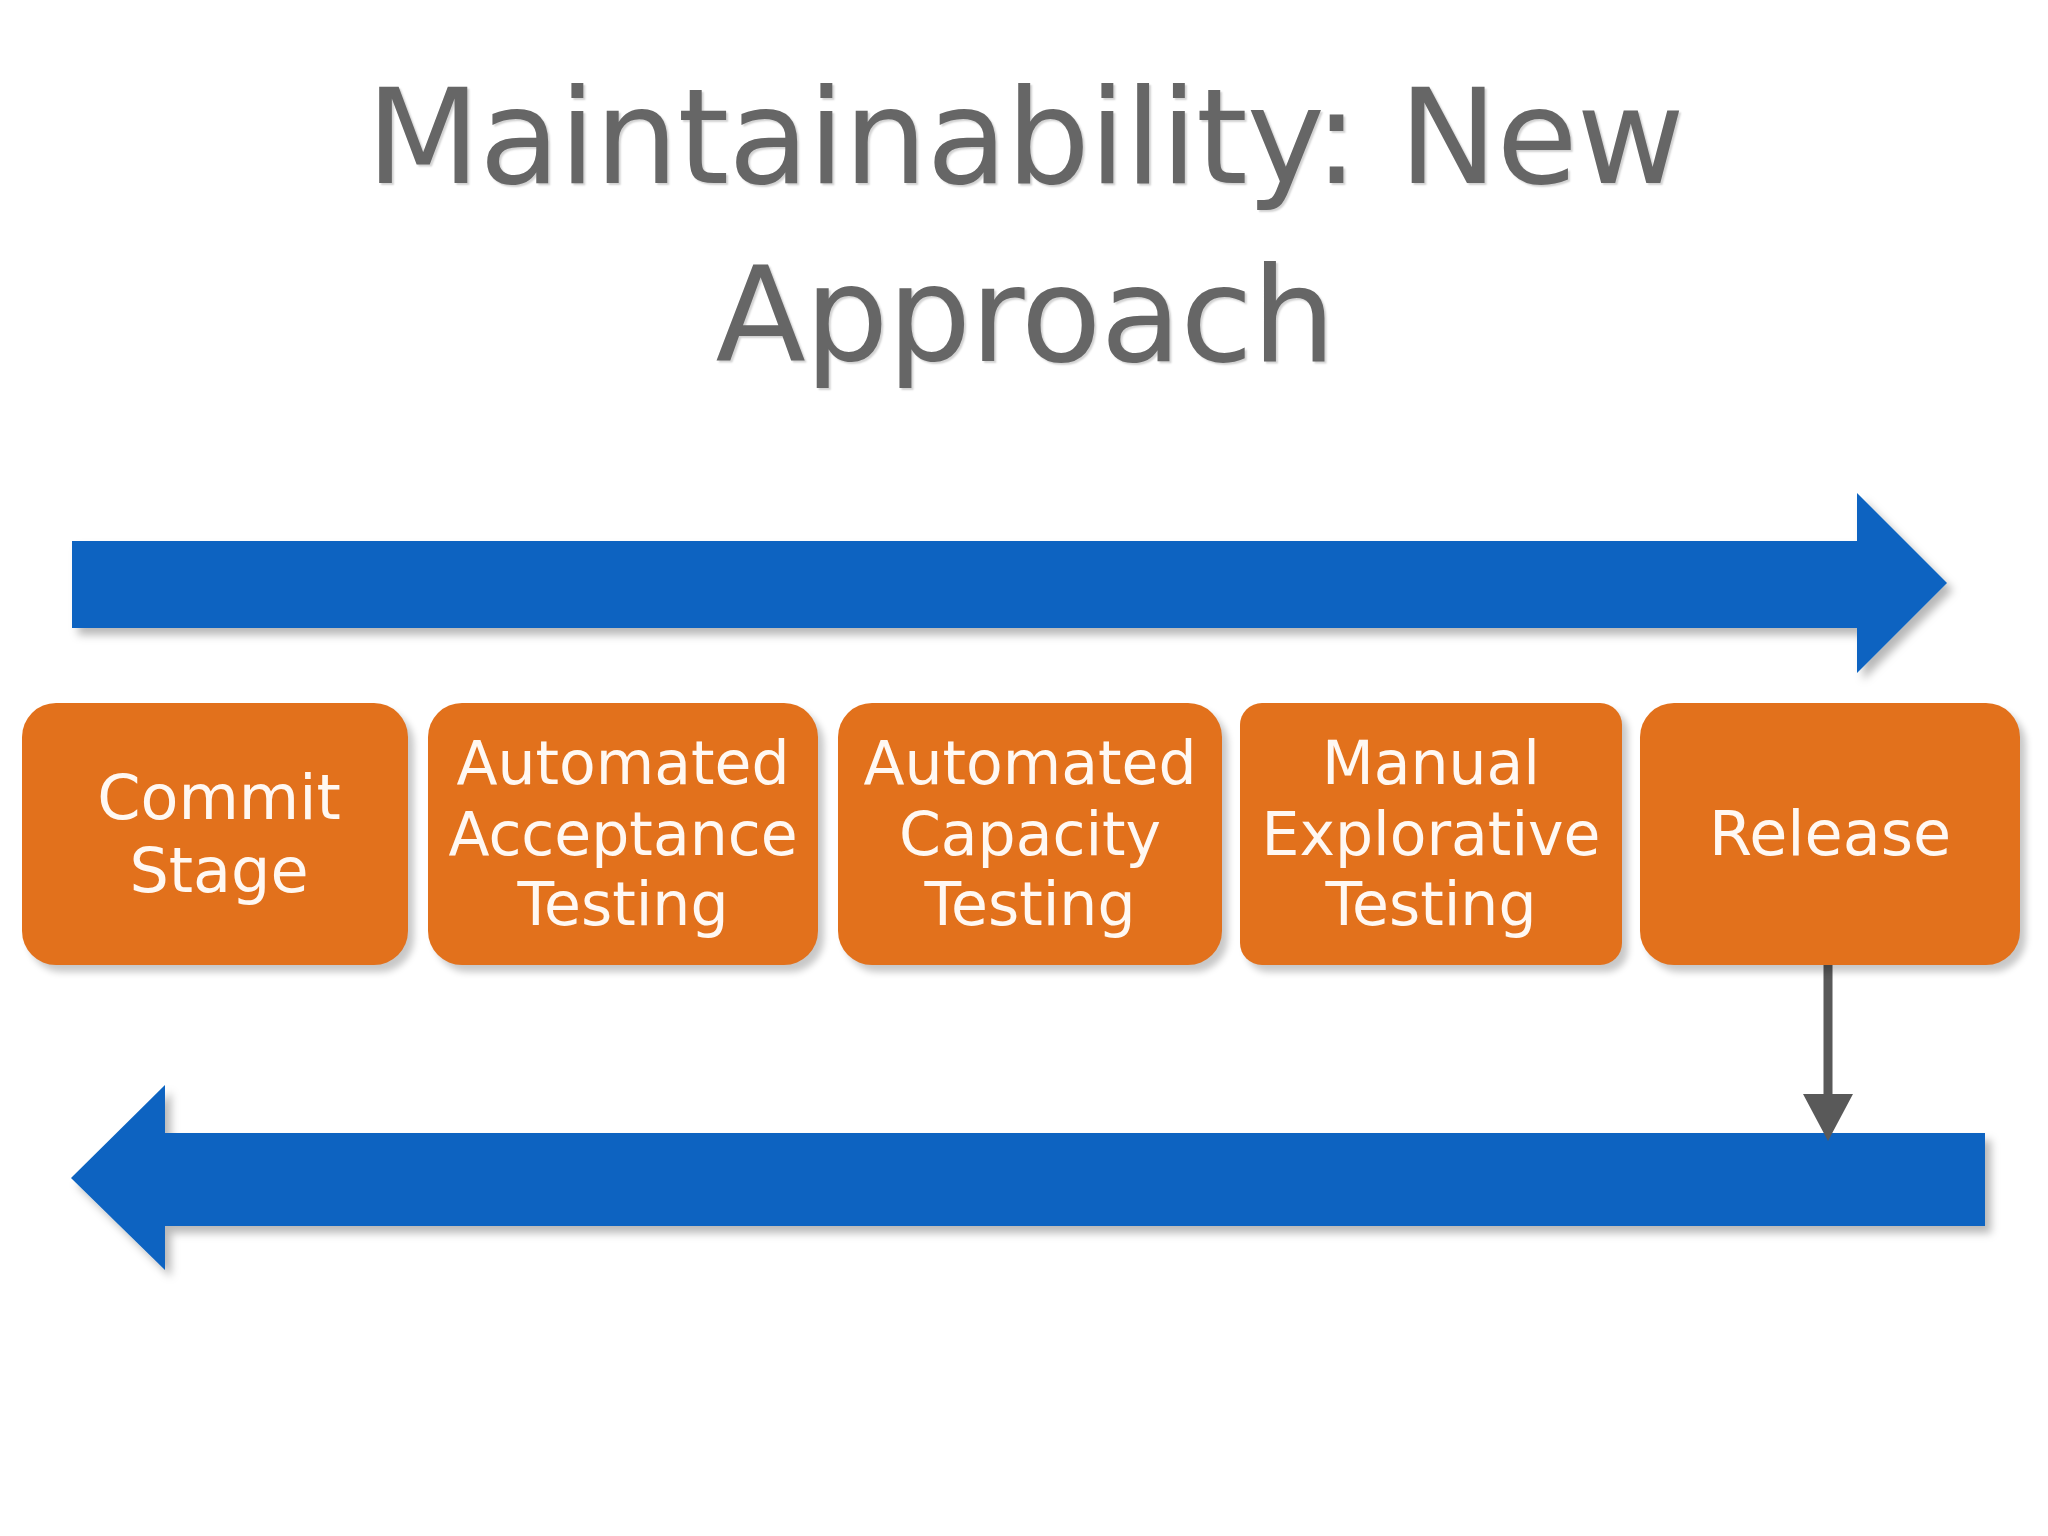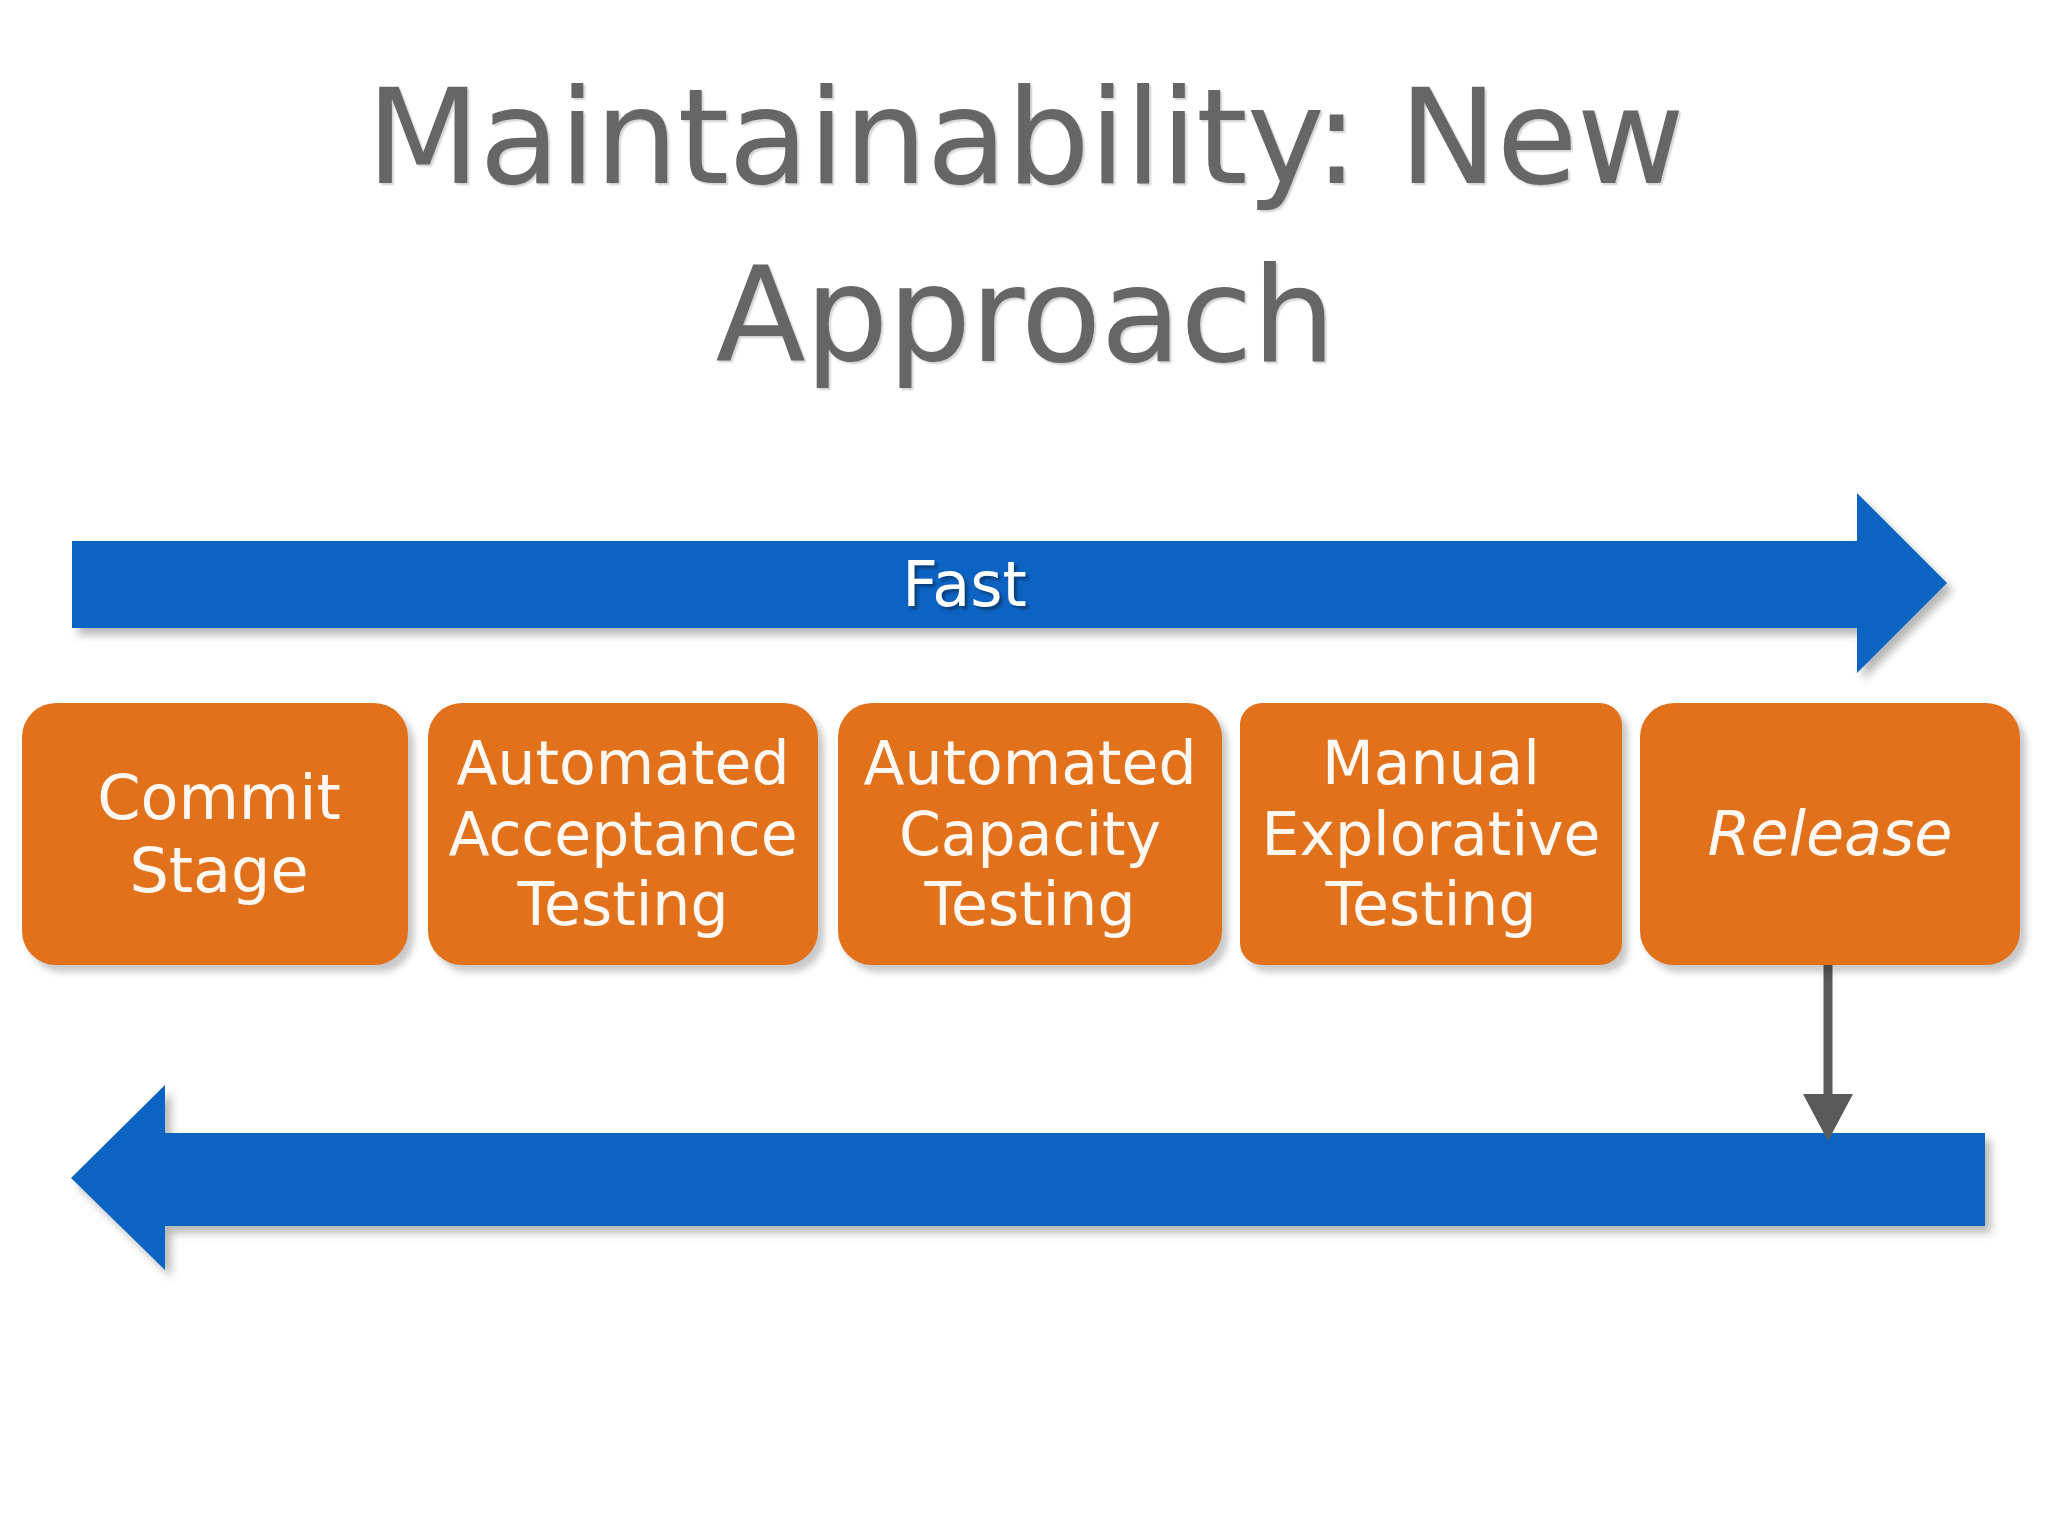--- a/index.html
+++ b/index.html
@@ -89,21 +89,21 @@
   }
   .stage-box .stage-text {
     width: 100%;
     line-height: 1.18;
     padding: 0 6px;
   }
   #stage-0 { left: 22px;   width: 386px; font-size: 62px; padding-left: 8px; }
   #stage-1 { left: 428px;  width: 390px; font-size: 60px; }
   #stage-2 { left: 838px;  width: 384px; font-size: 60px; }
   #stage-3 { left: 1240px; width: 382px; font-size: 60px; }
-  #stage-4 { left: 1640px; width: 380px; font-size: 62px; font-style: italic; }
+  #stage-4 { left: 1640px; width: 380px; font-size: 62px; }
 
   
   #color-strip {
     position: absolute;
     left: 0;
     bottom: 0;
     width: 2048px;
     height: 26px;
     display: flex;
   }
@@ -127,21 +127,20 @@
     <polygon filter="url(#shp-shadow)" points="72,493 1857,493 1857,445 1947,535 1857,625 1857,580 72,580" fill="#0B64C1"></polygon>
 
     <polygon filter="url(#shp-shadow)" points="1985,1085 165,1085 165,1037 71,1130 165,1222 165,1178 1985,1178" fill="#0B64C1"></polygon>
 
     <g>
       <line x1="1828" y1="915" x2="1828" y2="1068" stroke="#595959" stroke-width="9"></line>
       <polygon points="1828,1093 1803,1046 1853,1046" fill="#595959"></polygon>
     </g>
   </svg>
 
-  <div class="arrow-label" id="fast-label">Fast</div>
 
 
   <div class="stage-box" id="stage-0" style="background: rgb(226, 113, 28);">
     <span class="stage-text">Commit
 Stage</span>
   </div>
   <div class="stage-box" id="stage-1" style="background: rgb(226, 113, 28);">
     <span class="stage-text">Automated
 Acceptance
 Testing</span>

